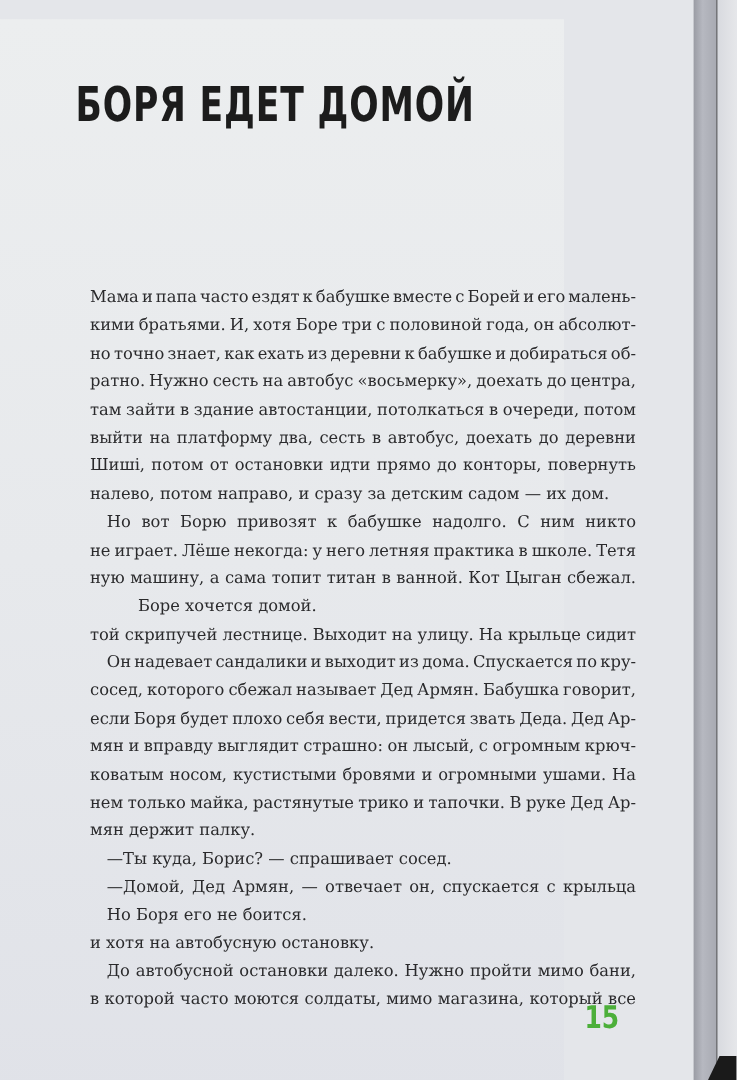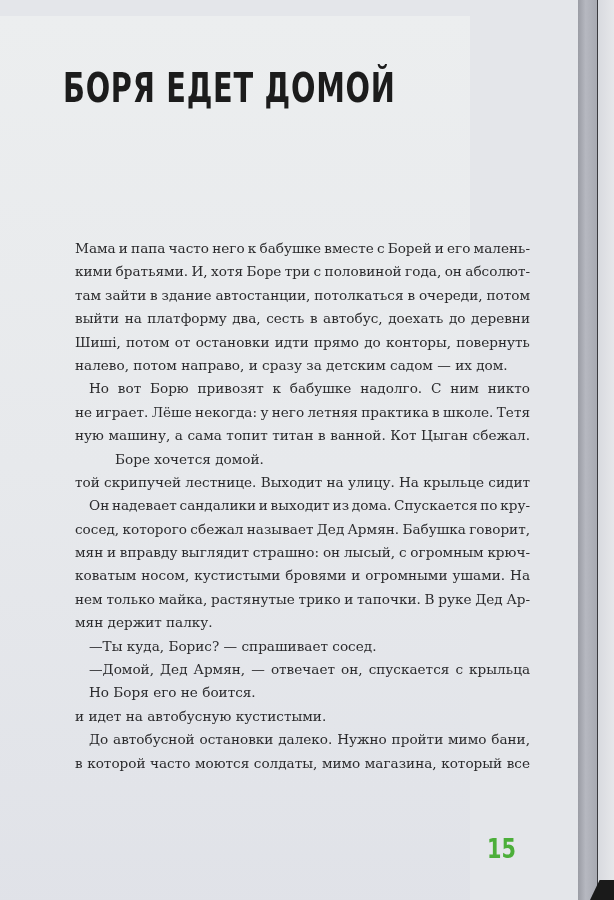--- a/index.html
+++ b/index.html
@@ -51,41 +51,44 @@
     font-weight: bold; font-size: 26px; color: #4caf3a;
     transform: scaleX(0.8); transform-origin: left top;
   }
 </style>
 </head>
 <body>
 
 <div class="page">
   <div class="title">БОРЯ ЕДЕТ ДОМОЙ</div>
   <div class="body-text" id="body-text">
-      <div class="line"><span style="white-space: nowrap; word-spacing: -1.77474px;">Мама и папа часто него к бабушке вместе с Борей и его малень-</span></div>
+      <div class="line"><span style="white-space: nowrap; word-spacing: -1.77474px;">Мама и папа часто ездят к бабушке вместе с Борей и его малень-</span></div>
       <div class="line"><span style="white-space: nowrap; word-spacing: -0.889062px;">кими братьями. И, хотя Боре три с половиной года, он абсолют-</span></div>
+      <div class="line"><span style="white-space: nowrap; word-spacing: -1.57386px;">но точно знает, как ехать из деревни к бабушке и добираться об-</span></div>
+      <div class="line"><span style="white-space: nowrap; word-spacing: -0.955078px;">ратно. Нужно сесть на автобус «восьмерку», доехать до центра,</span></div>
       <div class="line"><span style="white-space: nowrap; word-spacing: -0.470703px;">там зайти в здание автостанции, потолкаться в очереди, потом</span></div>
       <div class="line"><span style="white-space: nowrap; word-spacing: 0px;">выйти на платформу два, сесть в автобус, доехать до деревни</span></div>
       <div class="line"><span style="white-space: nowrap; word-spacing: 0px;">Шиші, потом от остановки идти прямо до конторы, повернуть</span></div>
       <div class="line last"><span style="white-space: nowrap;">налево, потом направо, и сразу за детским садом — их дом.</span></div>
       <div class="line indent"><span style="white-space: nowrap; word-spacing: 0px;">Но вот Борю привозят к бабушке надолго. С ним никто</span></div>
       <div class="line"><span style="white-space: nowrap; word-spacing: -0.978125px;">не играет. Лёше некогда: у него летняя практика в школе. Тетя</span></div>
       <div class="line"><span style="white-space: nowrap; word-spacing: 0px;">ную машину, а сама топит титан в ванной. Кот Цыган сбежал.</span></div>
       <div class="line last"><span style="white-space: nowrap; margin-left: 40px;">Боре хочется домой.</span></div>
       <div class="line"><span style="white-space: nowrap; word-spacing: -0.0449219px;">той скрипучей лестнице. Выходит на улицу. На крыльце сидит</span></div>
       <div class="line indent"><span style="white-space: nowrap; word-spacing: -1.59201px;">Он надевает сандалики и выходит из дома. Спускается по кру-</span></div>
       <div class="line"><span style="white-space: nowrap; word-spacing: -2.23884px;">сосед, которого сбежал называет Дед Армян. Бабушка говорит,</span></div>
+      <div class="line"><span style="white-space: nowrap; word-spacing: -1.14844px;">если Боря будет плохо себя вести, придется звать Деда. Дед Ар-</span></div>
       <div class="line"><span style="white-space: nowrap; word-spacing: -0.536458px;">мян и вправду выглядит страшно: он лысый, с огромным крюч-</span></div>
       <div class="line"><span style="white-space: nowrap; word-spacing: 0px;">коватым носом, кустистыми бровями и огромными ушами. На</span></div>
       <div class="line"><span style="white-space: nowrap; word-spacing: -0.598437px;">нем только майка, растянутые трико и тапочки. В руке Дед Ар-</span></div>
       <div class="line last"><span style="white-space: nowrap;">мян держит палку.</span></div>
       <div class="line indent last"><span style="white-space: nowrap;">—Ты куда, Борис? — спрашивает сосед.</span></div>
       <div class="line indent"><span style="white-space: nowrap; word-spacing: 0px;">—Домой, Дед Армян, — отвечает он, спускается с крыльца</span></div>
       <div class="line indent last"><span style="white-space: nowrap;">Но Боря его не боится.</span></div>
-      <div class="line last"><span style="white-space: nowrap;">и идет на автобусную кустистыми.</span></div>
+      <div class="line last"><span style="white-space: nowrap;">и хотя на автобусную остановку.</span></div>
       <div class="line indent"><span style="white-space: nowrap; word-spacing: 0px;">До автобусной остановки далеко. Нужно пройти мимо бани,</span></div>
       <div class="line"><span style="white-space: nowrap; word-spacing: 0px;">в которой часто моются солдаты, мимо магазина, который все</span></div>
     </div>
   <div class="page-number">15</div>
 </div>
 <div class="page-edge"></div>
 <div class="page-back"></div>
 <div class="corner-shadow"></div>
 
 </body></html>

